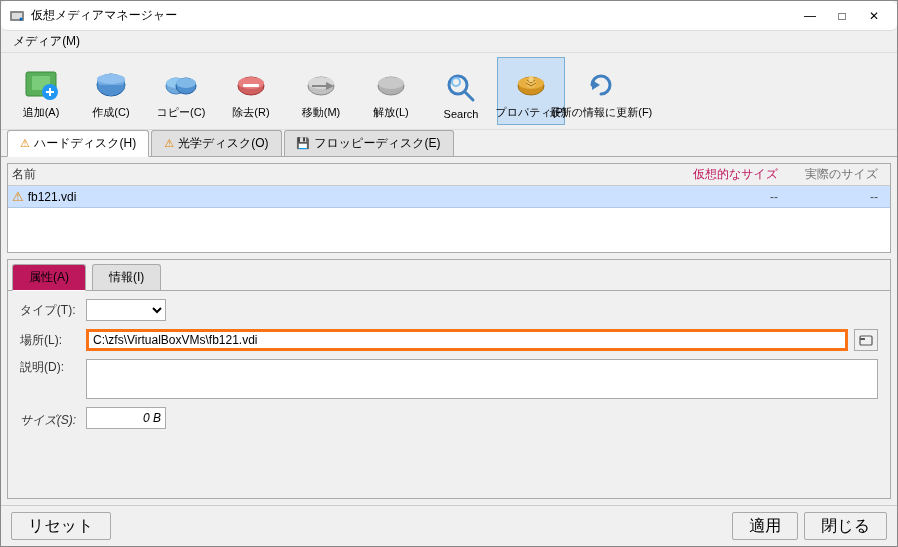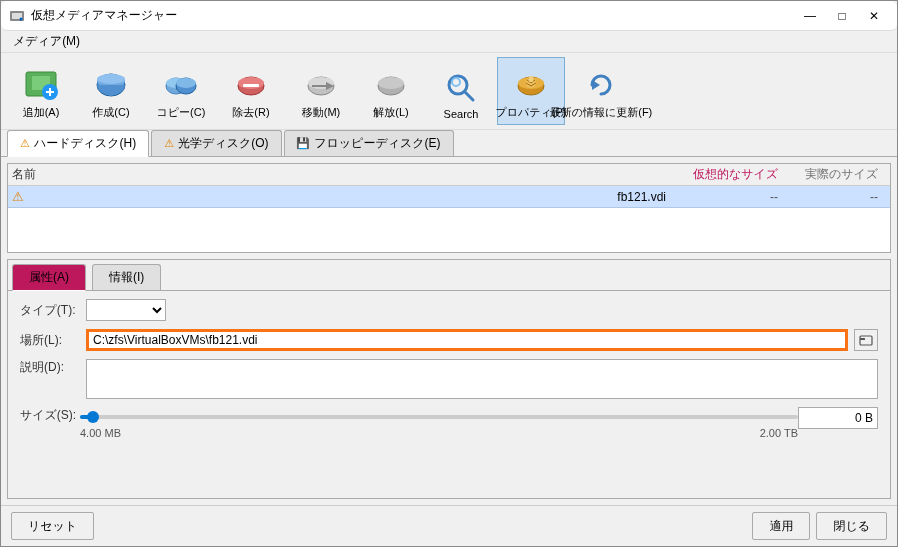--- a/index.html
+++ b/index.html
@@ -183,21 +183,20 @@
       background: #cce0ff;
       border-bottom: 1px solid #b0c8e8;
     }
     .row-icon {
       margin-right: 4px;
     }
     .row-name {
       flex: 1;
       font-size: 12px;
       color: #000;
-      text-align: right;
     }
     .row-virtual {
       width: 120px;
       text-align: right;
       font-size: 12px;
       padding-right: 8px;
       color: #555;
     }
     .row-actual {
       width: 100px;
@@ -279,21 +278,23 @@
       padding: 2px 4px;
       font-size: 12px;
       font-family: inherit;
       resize: none;
     }
     .prop-row-top {
       align-items: flex-start;
     }
     .size-row {
       display: flex;
-      align-items: flex-start;
+      align-items: flex-end;
+      gap: 6px;
+      font-style: italic;
     }
     .slider-container {
       flex: 1;
       display: flex;
       flex-direction: column;
     }
     .slider-track {
       width: 100%;
       height: 4px;
       background: #ccc;
@@ -354,21 +355,21 @@
       background: #f0f0f0;
     }
     .bottom-left { display: flex; gap: 6px; }
     .bottom-right { display: flex; gap: 6px; }
     .action-btn {
       height: 28px;
       padding: 0 16px;
       border: 1px solid #aaa;
       background: #f0f0f0;
       cursor: pointer;
-      font-size: 12px;
+      font-size: 16px;
       font-family: inherit;
       border-radius: 2px;
     }
   </style>
 </head>
 <body>
 
 <div class="window">
 
   <div class="title-bar">
@@ -561,30 +562,20 @@
           </button>
         </div>
 
         <div class="prop-row prop-row-top">
           <span class="prop-label">説明(D):</span>
           <textarea class="prop-textarea" style=""></textarea>
         </div>
 
         <div class="size-row">
           <span class="prop-label">サイズ(S):</span>
-          <div class="slider-container">
-            <div class="slider-track">
-              <div class="slider-fill"></div>
-              <div class="slider-thumb"></div>
-            </div>
-            <div class="slider-labels">
-              <span>4.00 MB</span>
-              <span>2.00 TB</span>
-            </div>
-          </div>
           <div class="size-value-box">0 B</div>
         </div>
       </div>
     </div>
   </div>
 
   <div class="bottom-bar">
     <div class="bottom-left">
       <button class="action-btn">リセット</button>
     </div>

